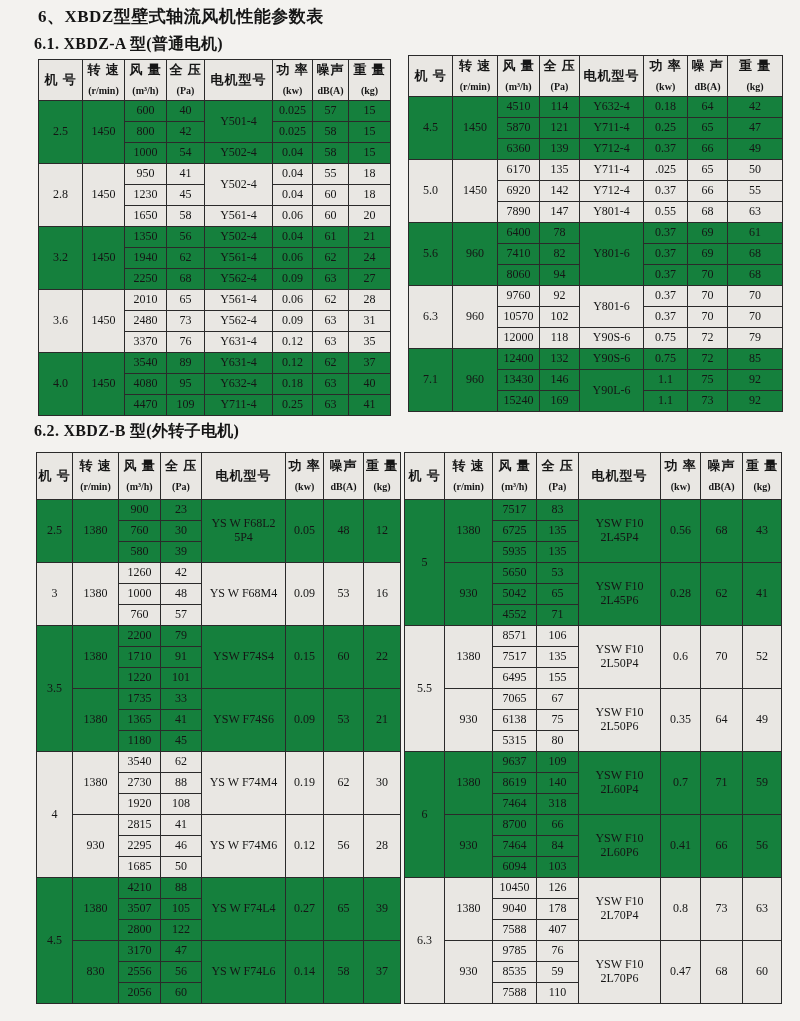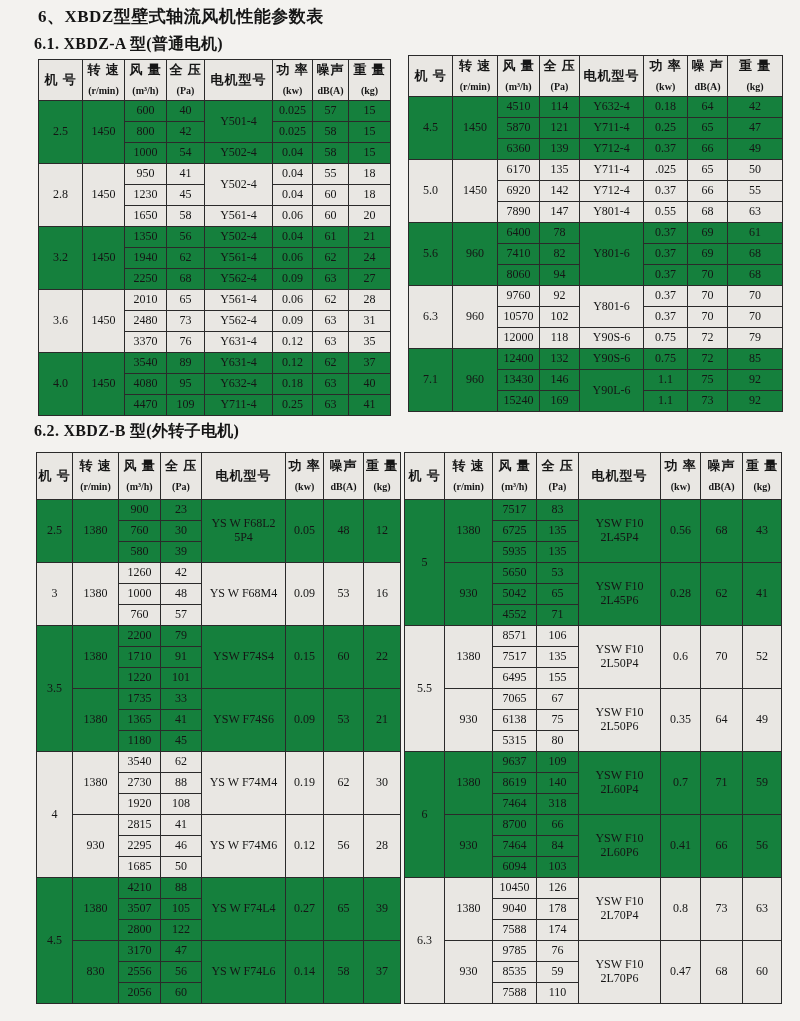--- a/index.html
+++ b/index.html
@@ -703,21 +703,21 @@
           <td rowspan="3">0.8</td>
           <td rowspan="3">73</td>
           <td rowspan="3">63</td>
         </tr>
         <tr class="shade">
           <td>9040</td>
           <td>178</td>
         </tr>
         <tr class="shade">
           <td>7588</td>
-          <td>174</td>
+          <td>407</td>
         </tr>
         <tr class="shade">
           <td rowspan="3">930</td>
           <td>9785</td>
           <td>76</td>
           <td rowspan="3">YSW F10
 2L70P6</td>
           <td rowspan="3">0.47</td>
           <td rowspan="3">68</td>
           <td rowspan="3">60</td>

